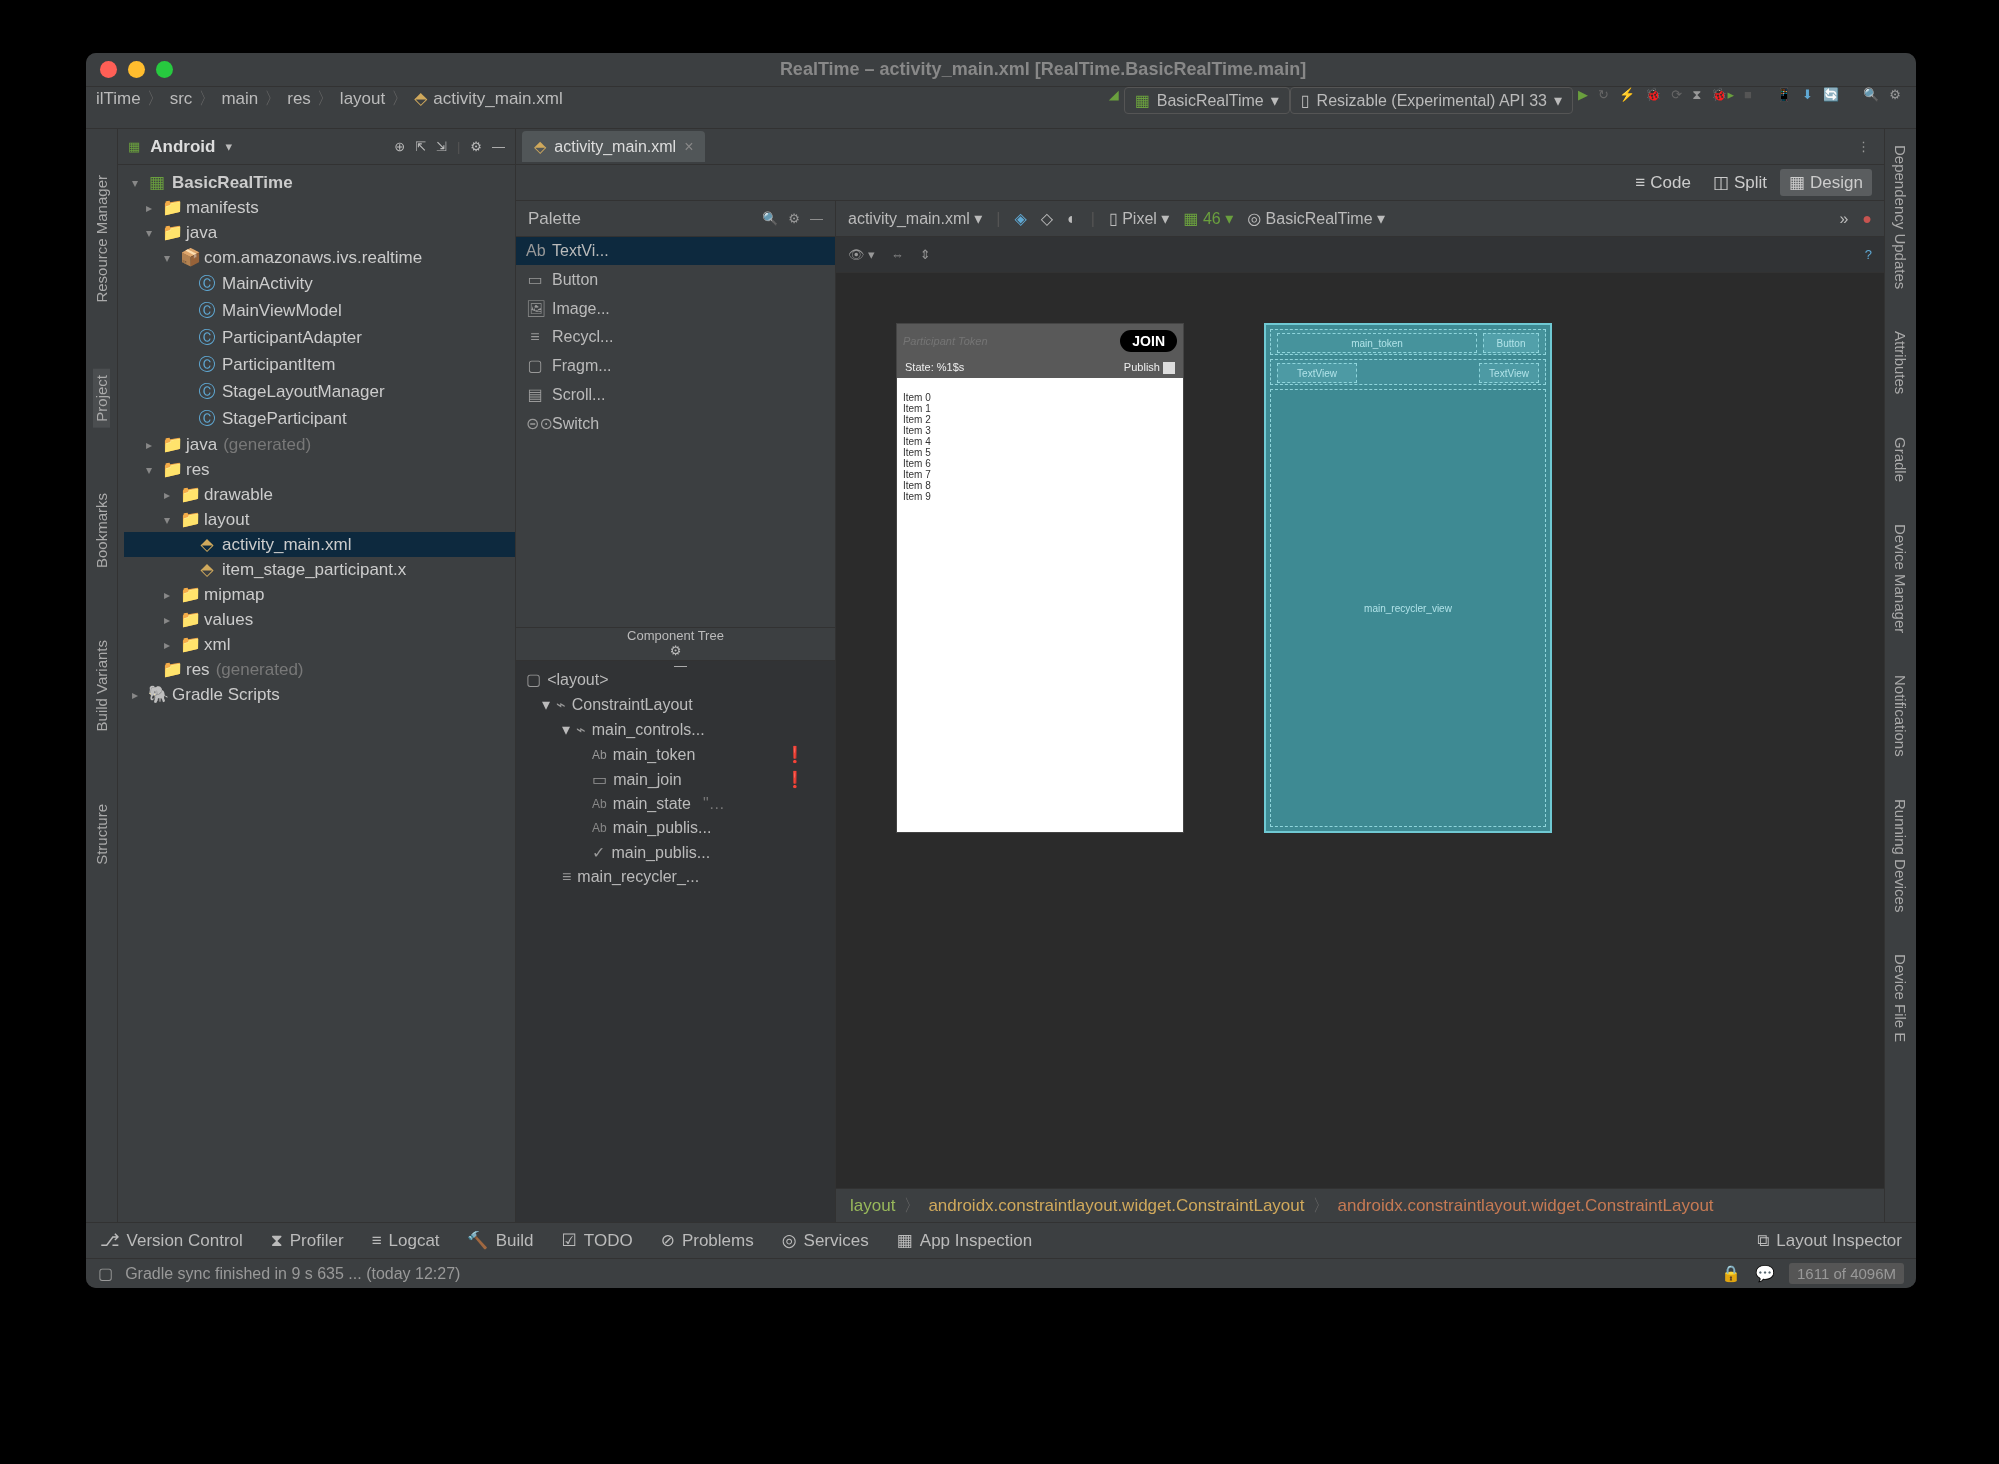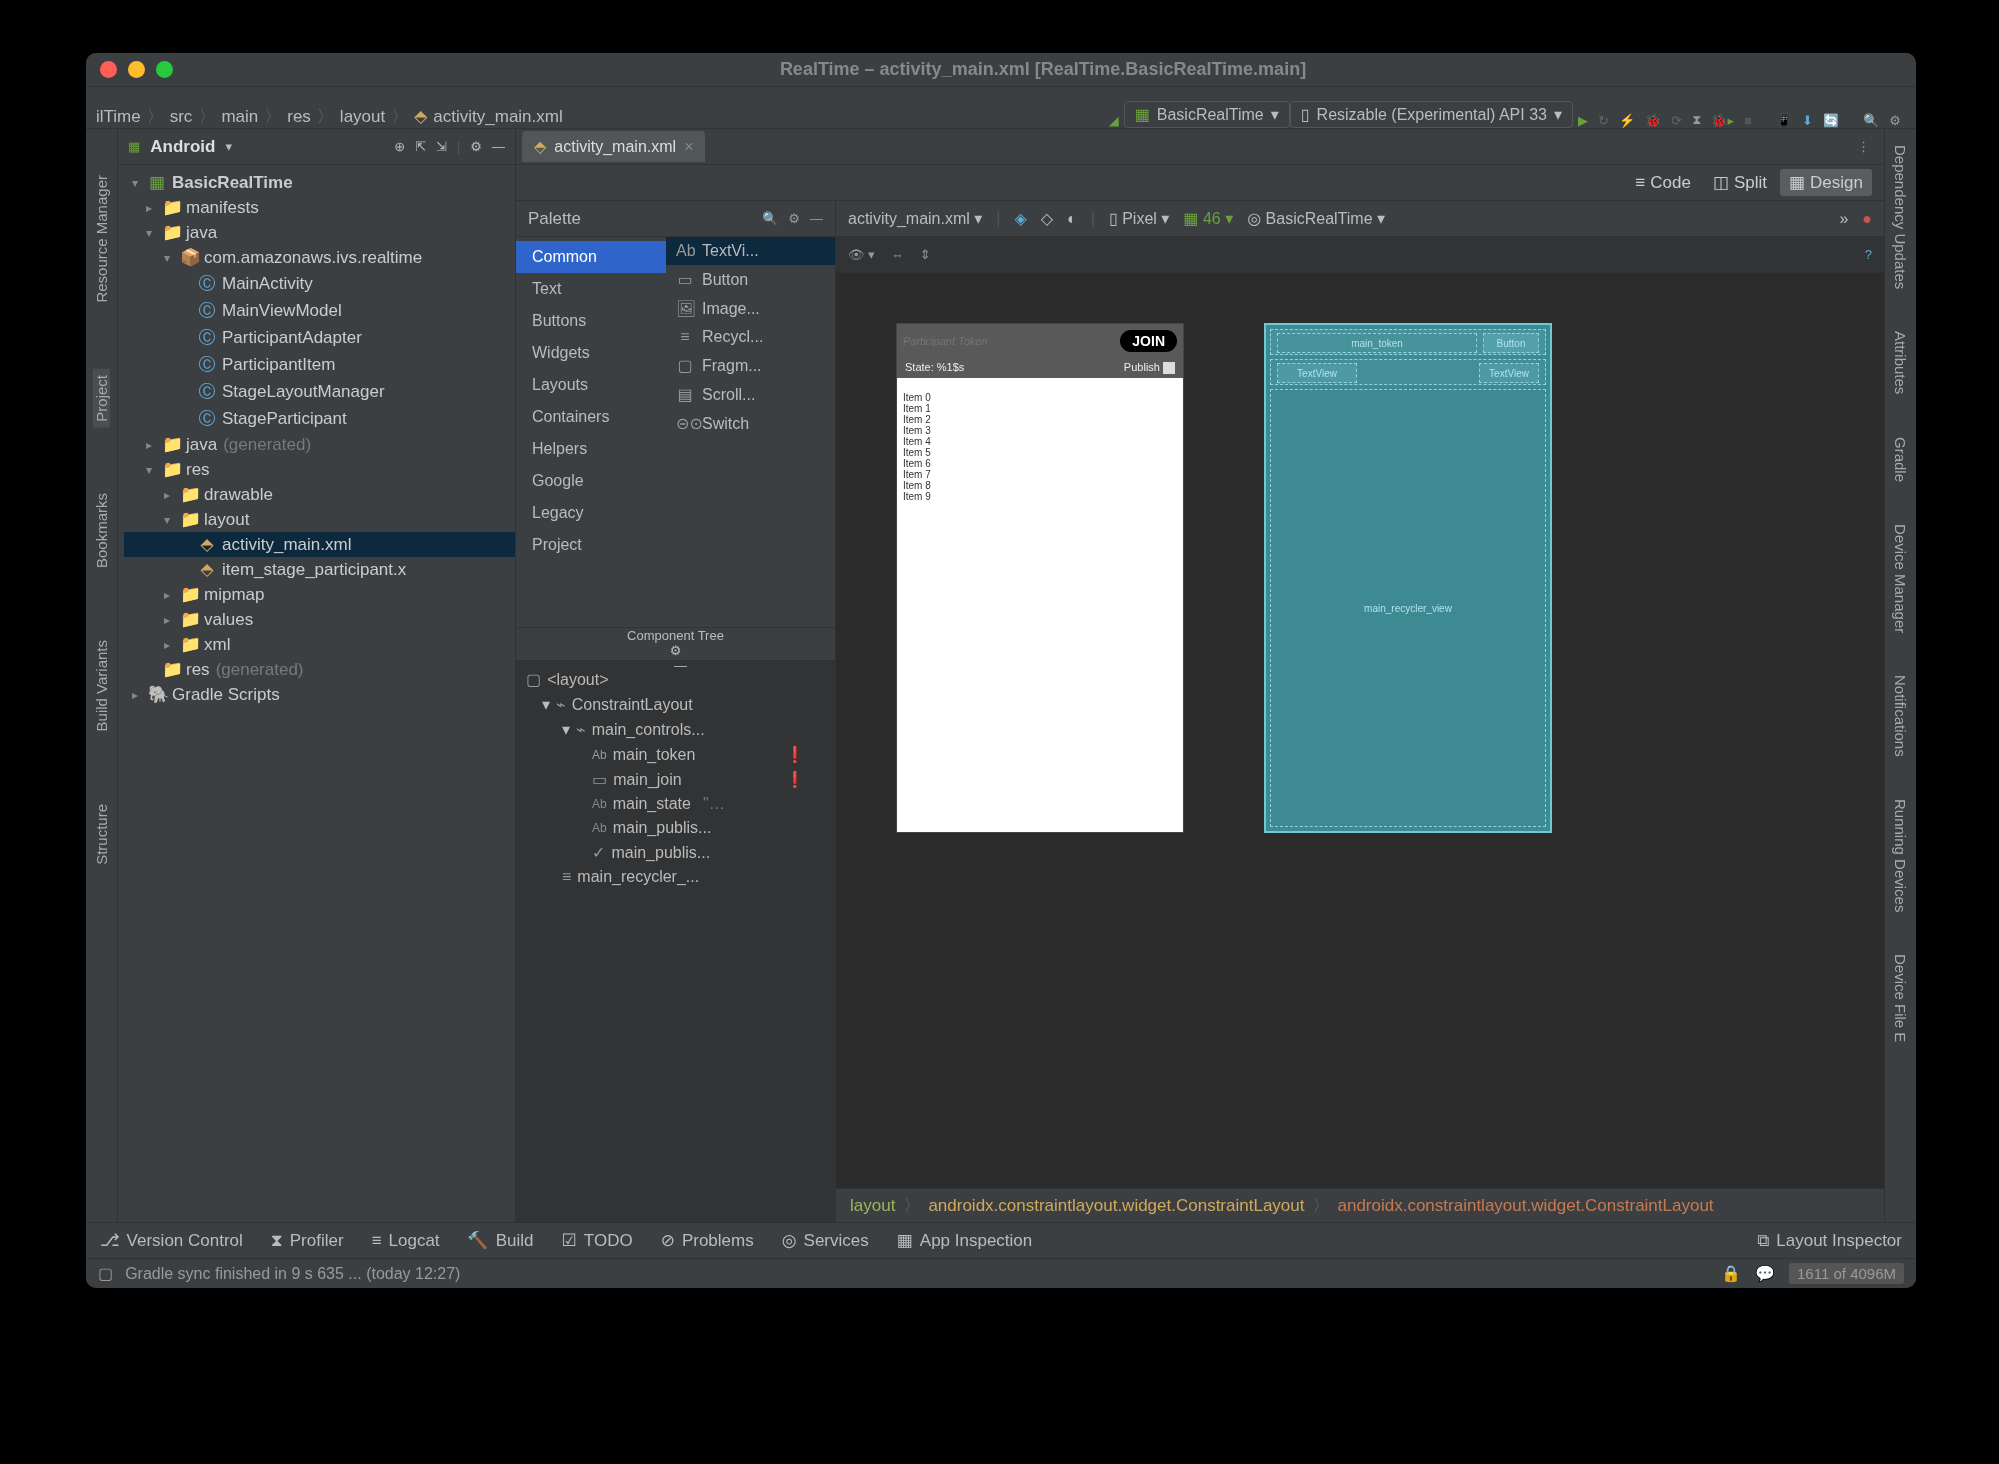--- a/index.html
+++ b/index.html
@@ -3,21 +3,21 @@
 <meta charset="utf-8">
 <style>
 * { box-sizing: border-box; margin: 0; padding: 0; }
 body { font-family: -apple-system, "Segoe UI", Arial, sans-serif; background: #000; width: 1999px; height: 1464px; overflow: hidden; font-size: 13px; color: #bbb; position: relative; }
 .window { position: absolute; top: 53px; left: 86px; width: 1830px; height: 1235px; background: #2b2b2b; border-radius: 10px; overflow: hidden; display: flex; flex-direction: column; }
 .titlebar { height: 34px; background: #3c3f41; display: flex; align-items: center; padding: 0 14px; gap: 11px; border-bottom: 1px solid #323232; }
 .traffic { display: flex; gap: 11px; }
 .tl { width: 17px; height: 17px; border-radius: 50%; }
 .tl.red { background: #ff5f56; } .tl.yellow { background: #ffbd2e; } .tl.green { background: #27c93f; }
 .titletext { flex: 1; text-align: center; color: #888; font-weight: 600; font-size: 18px; }
-.toolbar { height: 42px; background: #3c3f41; display: flex; align-items: flex-end; padding: 0 10px; border-bottom: 1px solid #323232; }
+.toolbar { height: 42px; background: #3c3f41; display: flex; align-items: flex-start; padding: 0 10px; border-bottom: 1px solid #323232; }
 .breadcrumb { display: flex; align-items: center; gap: 6px; color: #aaa; font-size: 17px; }
 .breadcrumb span { color: #bbb; }
 .breadcrumb .sep { color: #666; }
 .toolbar-spacer { flex: 1; }
 .toolbar-btn { margin: 0 5px; color: #999; display: inline-flex; align-items: center; cursor: pointer; }
 .run-config { background: #3c3f41; border: 1px solid #555; border-radius: 4px; padding: 3px 10px; color: #bbb; display: inline-flex; align-items: center; gap: 7px; font-size: 16px; }
 .body { flex: 1; display: flex; min-height: 0; }
 .leftrail { width: 32px; background: #3c3f41; border-right: 1px solid #323232; display: flex; flex-direction: column; align-items: center; padding-top: 40px; gap: 60px; }
 .rail-label { writing-mode: vertical-rl; transform: rotate(180deg); font-size: 15px; color: #aaa; padding: 6px 0; cursor: pointer; }
 .rail-label.active { background: #4b4e50; }
@@ -294,32 +294,20 @@
 
       <div class="editorbody">
         <div class="leftcol">
           <div class="palettehdr">
             <span class="lbl">Palette</span>
             <span class="ic">🔍</span>
             <span class="ic">⚙</span>
             <span class="ic">—</span>
           </div>
           <div style="display:flex;flex:0 0 auto;height:390px">
-            <div class="palettecats" style="width:150px">
-              <div class="pcat sel">Common</div>
-              <div class="pcat">Text</div>
-              <div class="pcat">Buttons</div>
-              <div class="pcat">Widgets</div>
-              <div class="pcat">Layouts</div>
-              <div class="pcat">Containers</div>
-              <div class="pcat">Helpers</div>
-              <div class="pcat">Google</div>
-              <div class="pcat">Legacy</div>
-              <div class="pcat">Project</div>
-            </div>
             <div style="flex:1;background:#3c3f41">
               <div class="pitem sel">
                   <span class="ic">Ab</span>
                   <span>TextVi...</span>
                 </div>
               <div class="pitem">
                   <span class="ic">▭</span>
                   <span>Button</span>
                 </div>
               <div class="pitem">

